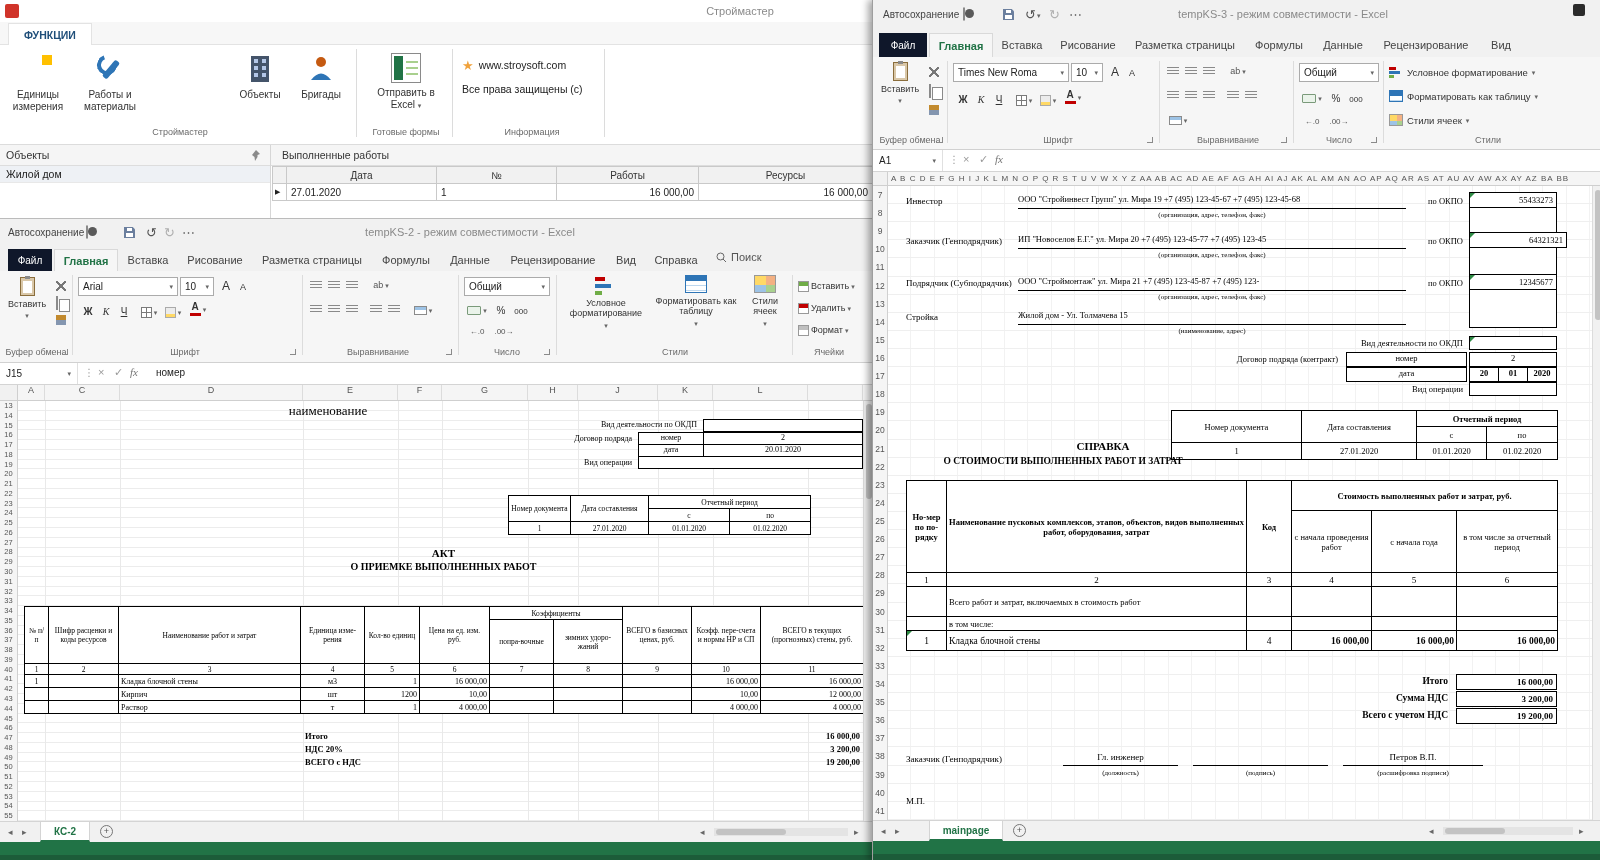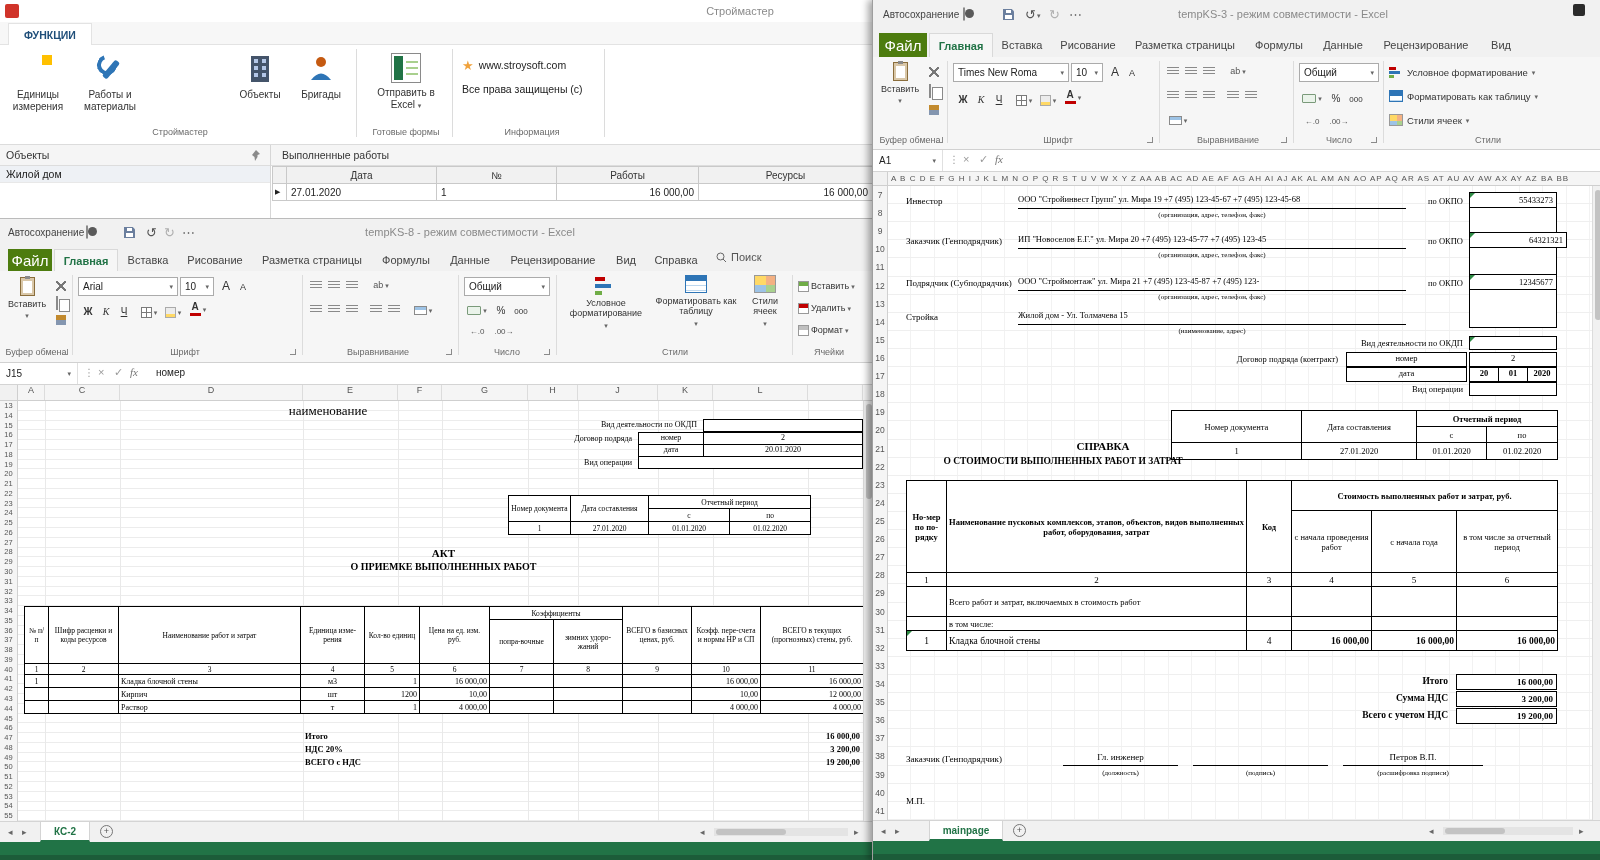--- a/index.html
+++ b/index.html
@@ -12,21 +12,21 @@
 .c{text-align:center}
 .r{text-align:right;padding-right:3px}
 .b{font-weight:bold}
 .doc{font-family:"Liberation Serif",serif;color:#000}
 .u{border-bottom:1px solid #000}
 .bd{border:1px solid #000;background:#fff}
 .title{color:#8a8a8a;font-size:11px;text-align:center}
 .toggle{width:28px;height:13px;border:1px solid #8a8a8a;border-radius:7px;background:#fff;position:relative}
 .toggle i{position:absolute;left:1px;top:1px;width:9px;height:9px;border-radius:50%;background:#5a5a5a}
 .qicon{font-size:13px;color:#555;line-height:1}
-.filetab{background:#4d7c0f;color:#fff;font-size:15px}
+.filetab{background:#0f172a;color:#fff;font-size:10px}
 .tab{color:#444;font-size:11px}
 .tab.act{background:#f6f6f6;border:1px solid #d9d9d9;border-bottom:none;color:#217346;font-weight:bold}
 .ribbon{background:#f6f6f6;border-bottom:1px solid #d1d1d1}
 .sep{position:absolute;width:1px;background:#dcdcdc}
 .combo{position:absolute;background:#fff;border:1px solid #ababab;font-size:10px;display:flex;align-items:center;padding:0 4px;color:#222}
 .dd{font-size:7px;color:#666;line-height:1}
 .gl{position:absolute;font-size:9px;color:#6a6a6a;text-align:center;white-space:nowrap}
 .lnch{position:absolute;width:6px;height:6px;border-right:1px solid #8a8a8a;border-bottom:1px solid #8a8a8a}
 .bigbtn{position:absolute;display:flex;flex-direction:column;align-items:center;font-size:9px;color:#333;text-align:center;line-height:1.15;gap:3px}
 .gbtn{position:absolute;display:flex;align-items:center;justify-content:center;gap:2px;font-size:10px;color:#333}
@@ -182,21 +182,21 @@
 
   <div class="win" style="left:0;top:218px;width:872px;height:642px;border-top:1px solid #bbb">
 
     <div class="a tb" style="left:0;top:0;width:872px;height:28px;background:#f1f1f1">
       <span class="a" style="left:8px;top:8px;font-size:10px;color:#444">Автосохранение</span>
       <span class="a toggle" style="left:86px;top:7px"><i></i></span>
       <span class="a i-floppy" style="left:124px;top:8px"></span>
       <span class="a qicon" style="left:146px;top:7px">↺</span>
       <span class="a qicon" style="left:164px;top:7px;color:#b0b0b0">↻</span>
       <span class="a qicon" style="left:182px;top:7px">⋯</span>
-      <div class="a title" style="left:250px;top:7px;width:440px">tempKS-8 - режим совместимости - Excel</div>
+      <div class="a title" style="left:250px;top:7px;width:440px">tempKS-2 - режим совместимости - Excel</div>
     </div>
 
     <div class="a" style="left:0;top:28px;width:872px;height:24px;background:#f1f1f1">
       <div class="a fc filetab" style="left:8px;top:2px;width:44px;height:22px">Файл</div>
       <div class="a fc tab act" style="left:54px;top:2px;width:64px;height:22px">Главная</div>
       <div class="a fc tab" style="left:118px;top:2px;width:60px;height:22px">Вставка</div>
       <div class="a fc tab" style="left:178px;top:2px;width:74px;height:22px">Рисование</div>
       <div class="a fc tab" style="left:252px;top:2px;width:120px;height:22px">Разметка страницы</div>
       <div class="a fc tab" style="left:372px;top:2px;width:68px;height:22px">Формулы</div>
       <div class="a fc tab" style="left:440px;top:2px;width:60px;height:22px">Данные</div>

